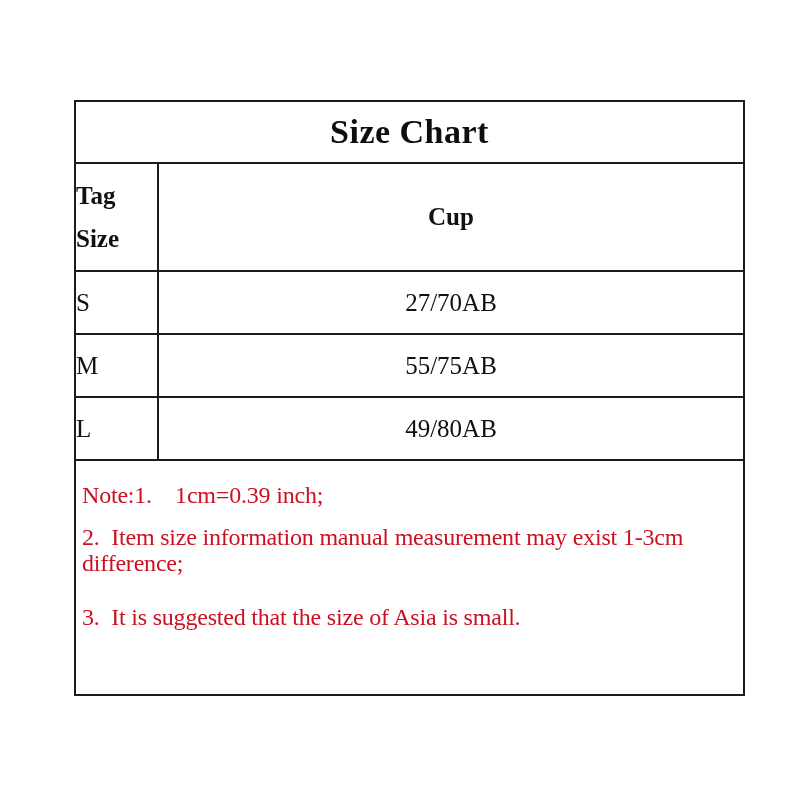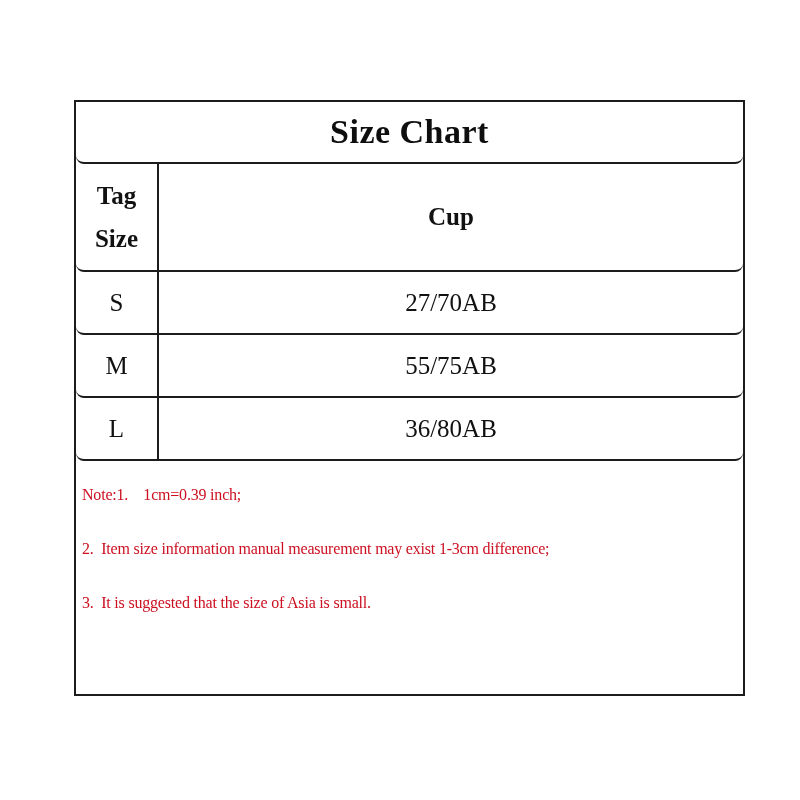--- a/index.html
+++ b/index.html
@@ -24,67 +24,65 @@
     height: 596px;
     border: 2px solid #1c1c1c;
     display: flex;
     flex-direction: column;
     background: #ffffff;
   }
   .row {
     display: flex;
     border-bottom: 2px solid #1c1c1c;
     flex-shrink: 0;
-    border-radius: 8px;
   }
   .title-row {
     height: 62px;
     align-items: center;
     justify-content: center;
   }
   .table-title {
     font-size: 34px;
     font-weight: bold;
     letter-spacing: 0.5px;
     color: #0e0e0e;
   }
   .header-row { height: 108px; }
   .col-tag {
     width: 83px;
     flex-shrink: 0;
     border-right: 2px solid #1c1c1c;
     display: flex;
     flex-direction: column;
-    align-items: center;
     justify-content: center;
   }
   .col-cup {
     flex: 1;
     display: flex;
     align-items: center;
     justify-content: center;
   }
   .header-cell { font-weight: bold; font-size: 25px; }
   .tag-header-line { line-height: 43px; }
   .data-row { height: 63px; font-size: 25px; }
   .notes-row {
     flex: 1;
     flex-direction: column;
     border-bottom: none;
     padding: 21px 8px 0 6px;
     align-items: flex-start;
   }
   .note-line {
     color: #cc1021;
-    font-size: 16px;
+    font-size: 24px;
     line-height: 26px;
     white-space: pre-wrap;
     letter-spacing: -0.2px;
   }
-  .note-line:nth-child(2) { margin-top: 28px; }
+  .note-line:nth-child(2) { margin-top: 16px; }
   .note-line:nth-child(3) { margin-top: 28px; }
 </style>
 </head>
 <body>
 
 <div class="page">
   <div class="size-table">
 
     <div class="row title-row">
       <div class="table-title">Size Chart</div>
@@ -103,21 +101,21 @@
       <div class="col-cup">27/70AB</div>
     </div>
 
     <div class="row data-row">
       <div class="col-tag">M</div>
       <div class="col-cup">55/75AB</div>
     </div>
 
     <div class="row data-row">
       <div class="col-tag">L</div>
-      <div class="col-cup">36/80AB</div>
+      <div class="col-cup">49/80AB</div>
     </div>
 
 
     <div class="row notes-row">
       <div class="note-line">Note:1.    1cm=0.39 inch;</div>
       <div class="note-line">2.  Item size information manual measurement may exist 1-3cm difference;</div>
       <div class="note-line">3.  It is suggested that the size of Asia is small.</div>
     </div>
 
   </div>

